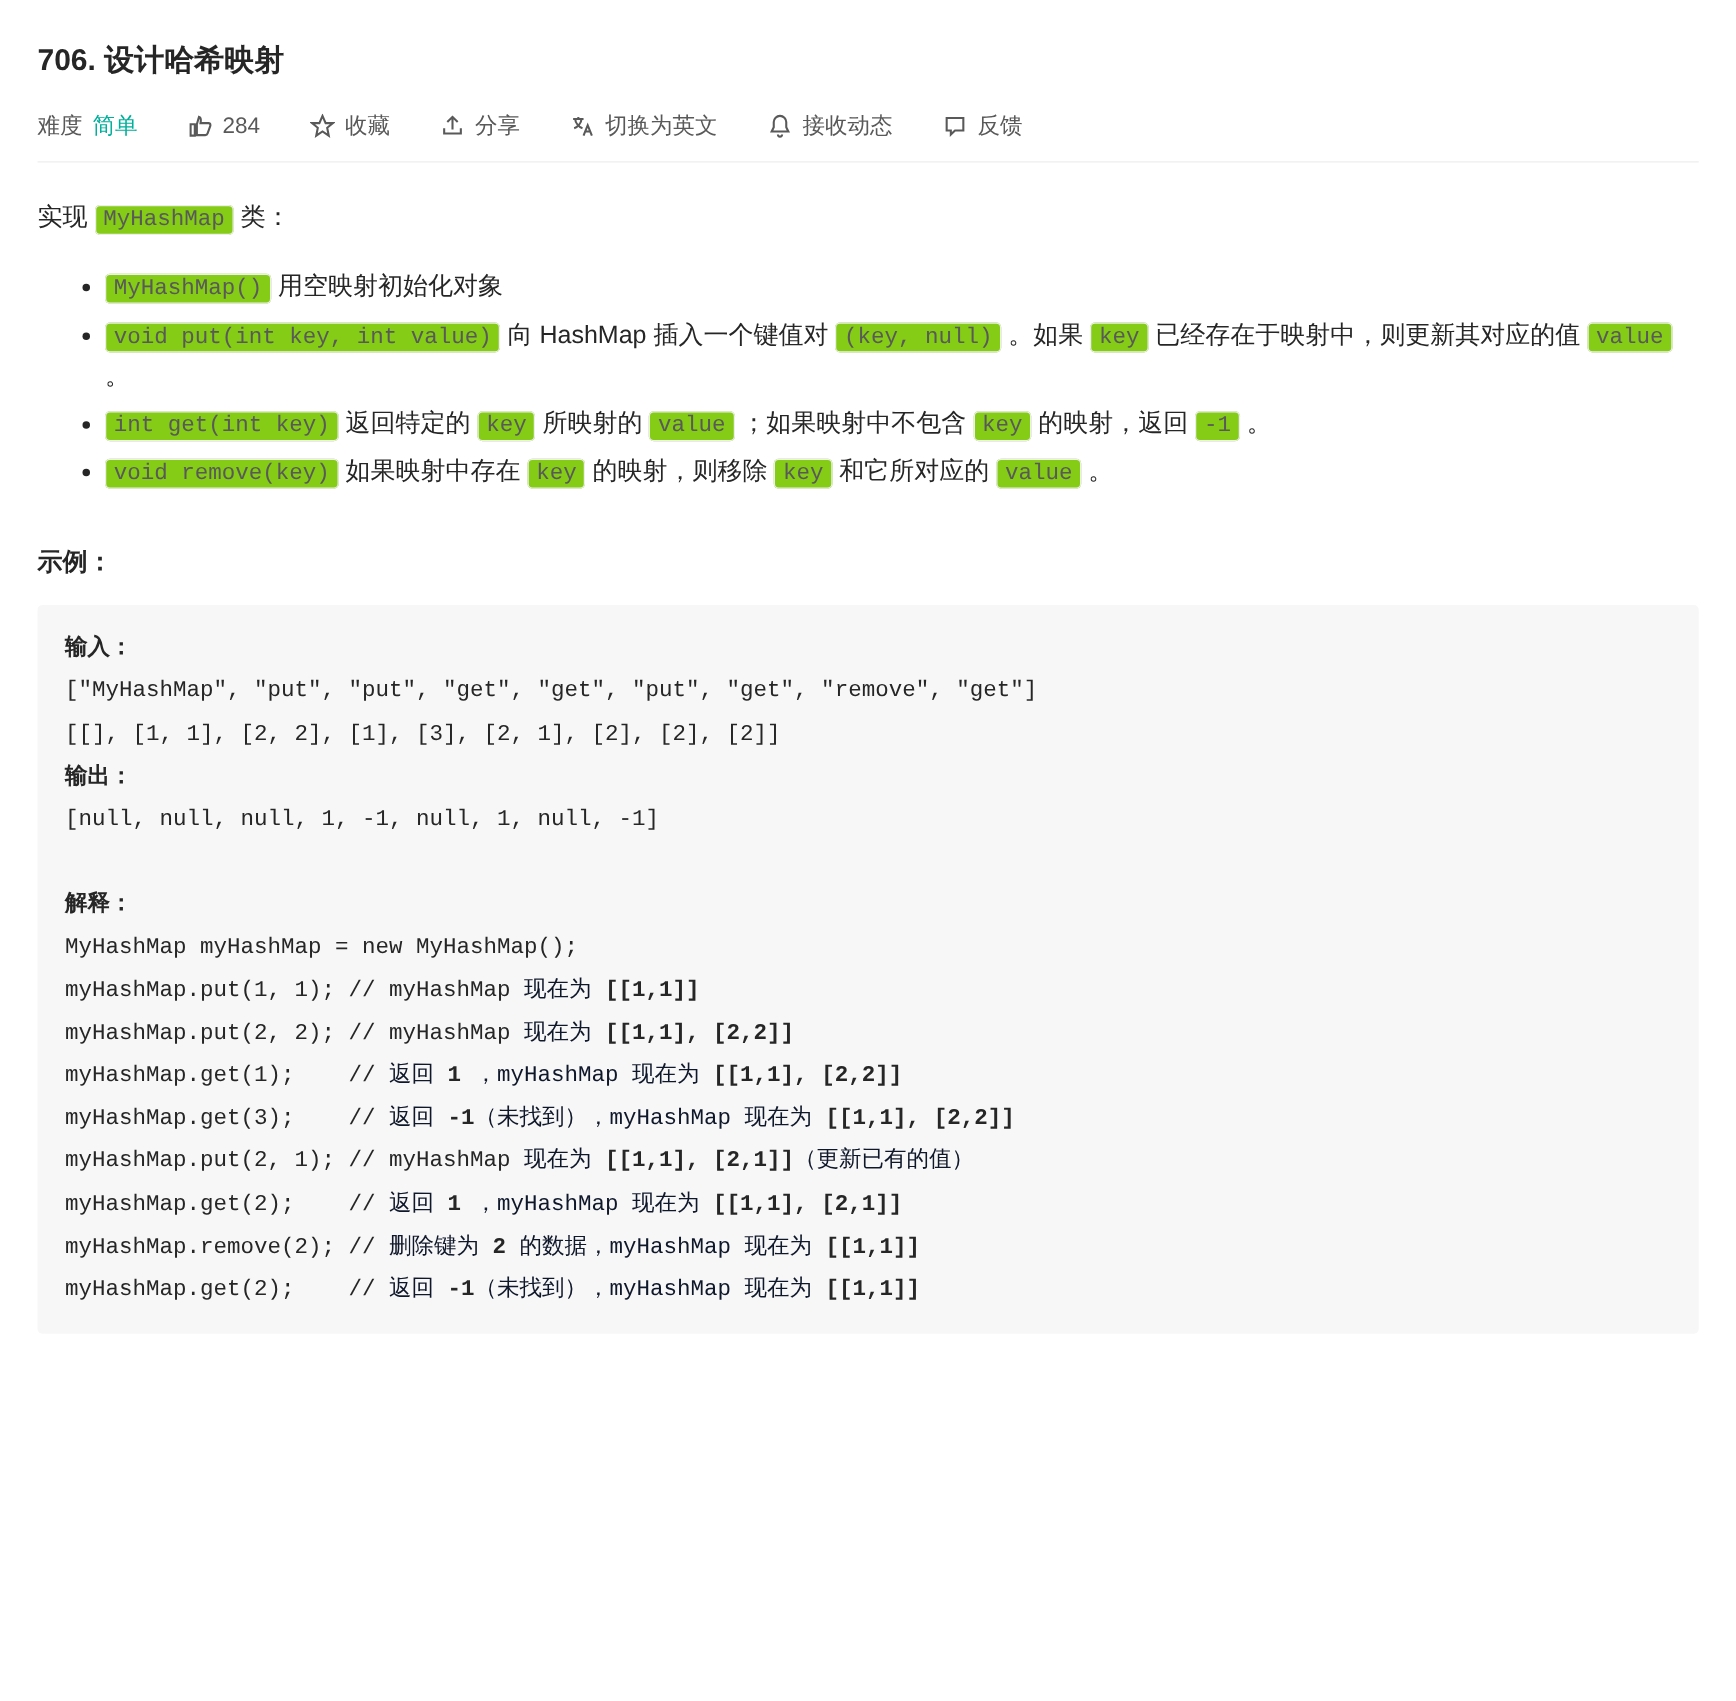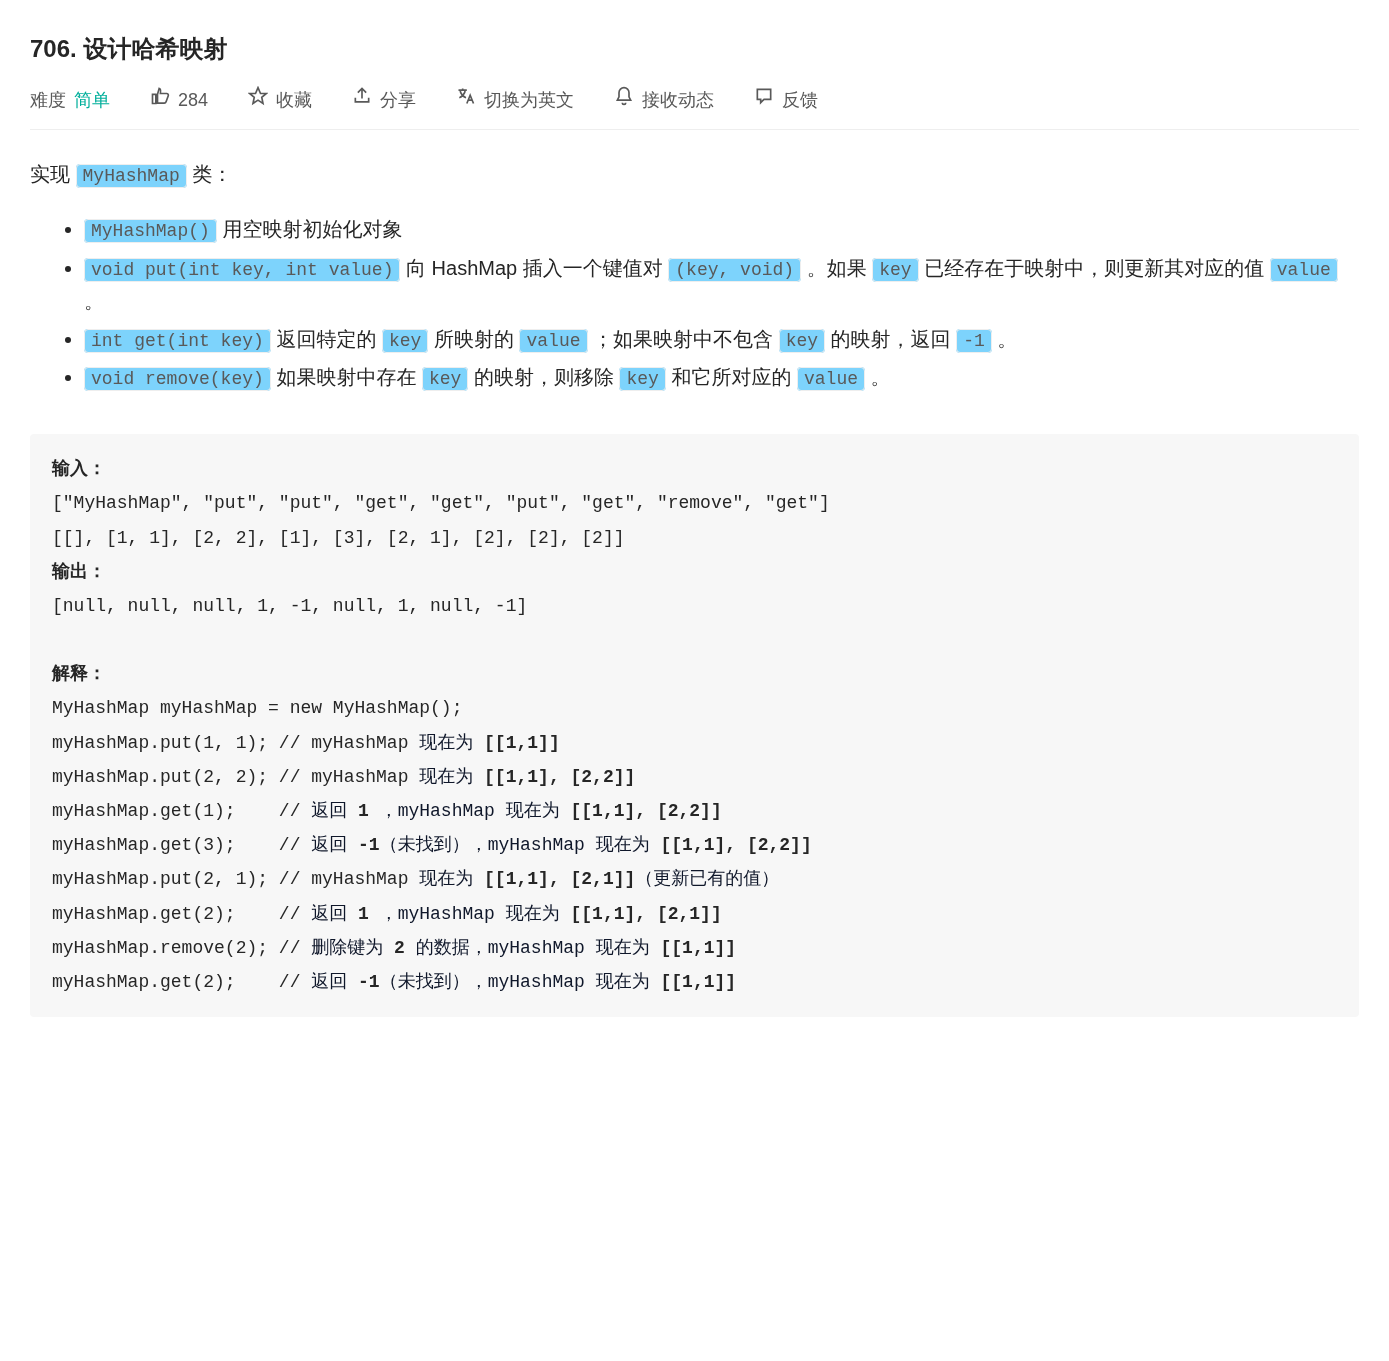--- a/index.html
+++ b/index.html
@@ -23,33 +23,33 @@
     align-items: center;
     gap: 40px;
     padding-bottom: 14px;
     border-bottom: 1px solid #eee;
     margin-bottom: 28px;
     font-size: 18px;
     color: #595959;
   }
   .meta-item {
     display: flex;
-    align-items: flex-start;
+    align-items: center;
     gap: 8px;
     cursor: pointer;
   }
   .difficulty-label { color: #595959; }
   .difficulty-value { color: #00af9b; }
   .icon { display: inline-flex; align-items: center; justify-content: center; color: #595959; }
   .icon svg { width: 20px; height: 20px; stroke: currentColor; fill: none; stroke-width: 2; }
   .desc p { margin: 0 0 22px 0; font-size: 20px; }
   .desc ul { margin: 0 0 40px 0; padding-left: 54px; }
   .desc li { margin-bottom: 6px; font-size: 20px; }
   code.inline {
-    background: #7dd3fc;
+    background: #84cc16;
     border: 1px solid #eee;
     border-radius: 4px;
     padding: 1px 6px;
     font-family: "SFMono-Regular", Consolas, "Liberation Mono", Menlo, monospace;
     font-size: 18px;
     color: #595959;
   }
   .section-header {
     font-weight: 700;
     font-size: 20px;
@@ -132,30 +132,31 @@
 
 <div class="desc">
   <p>
     <span>实现 </span><code class="inline">MyHashMap</code><span> 类：</span>
   </p>
   <ul>
     <li>
       <code class="inline">MyHashMap()</code><span> 用空映射初始化对象</span>
     </li>
     <li>
-      <code class="inline">void put(int key, int value)</code><span> 向 HashMap 插入一个键值对 </span><code class="inline">(key, void)</code><span> 。如果 </span><code class="inline">key</code><span> 已经存在于映射中，则更新其对应的值 </span><code class="inline">value</code><span> 。</span>
+      <code class="inline">void put(int key, int value)</code><span> 向 HashMap 插入一个键值对 </span><code class="inline">(key, null)</code><span> 。如果 </span><code class="inline">key</code><span> 已经存在于映射中，则更新其对应的值 </span><code class="inline">value</code><span> 。</span>
     </li>
     <li>
       <code class="inline">int get(int key)</code><span> 返回特定的 </span><code class="inline">key</code><span> 所映射的 </span><code class="inline">value</code><span> ；如果映射中不包含 </span><code class="inline">key</code><span> 的映射，返回 </span><code class="inline">-1</code><span> 。</span>
     </li>
     <li>
       <code class="inline">void remove(key)</code><span> 如果映射中存在 </span><code class="inline">key</code><span> 的映射，则移除 </span><code class="inline">key</code><span> 和它所对应的 </span><code class="inline">value</code><span> 。</span>
     </li>
   </ul>
 
+  <div class="section-header">示例：</div>
 
   <pre class="example"><span class="lbl">输入：</span>
 <span>["MyHashMap", "put", "put", "get", "get", "put", "get", "remove", "get"]</span>
 <span>[[], [1, 1], [2, 2], [1], [3], [2, 1], [2], [2], [2]]</span>
 <span class="lbl">输出：</span>
 <span>[null, null, null, 1, -1, null, 1, null, -1]</span>
 
 <span class="lbl">解释：</span>
 <span>MyHashMap myHashMap = new MyHashMap();</span>
 <span>myHashMap.put(1, 1); // myHashMap </span><span class="cm">现在为</span><span class="mono"> [[1,1]]</span>

